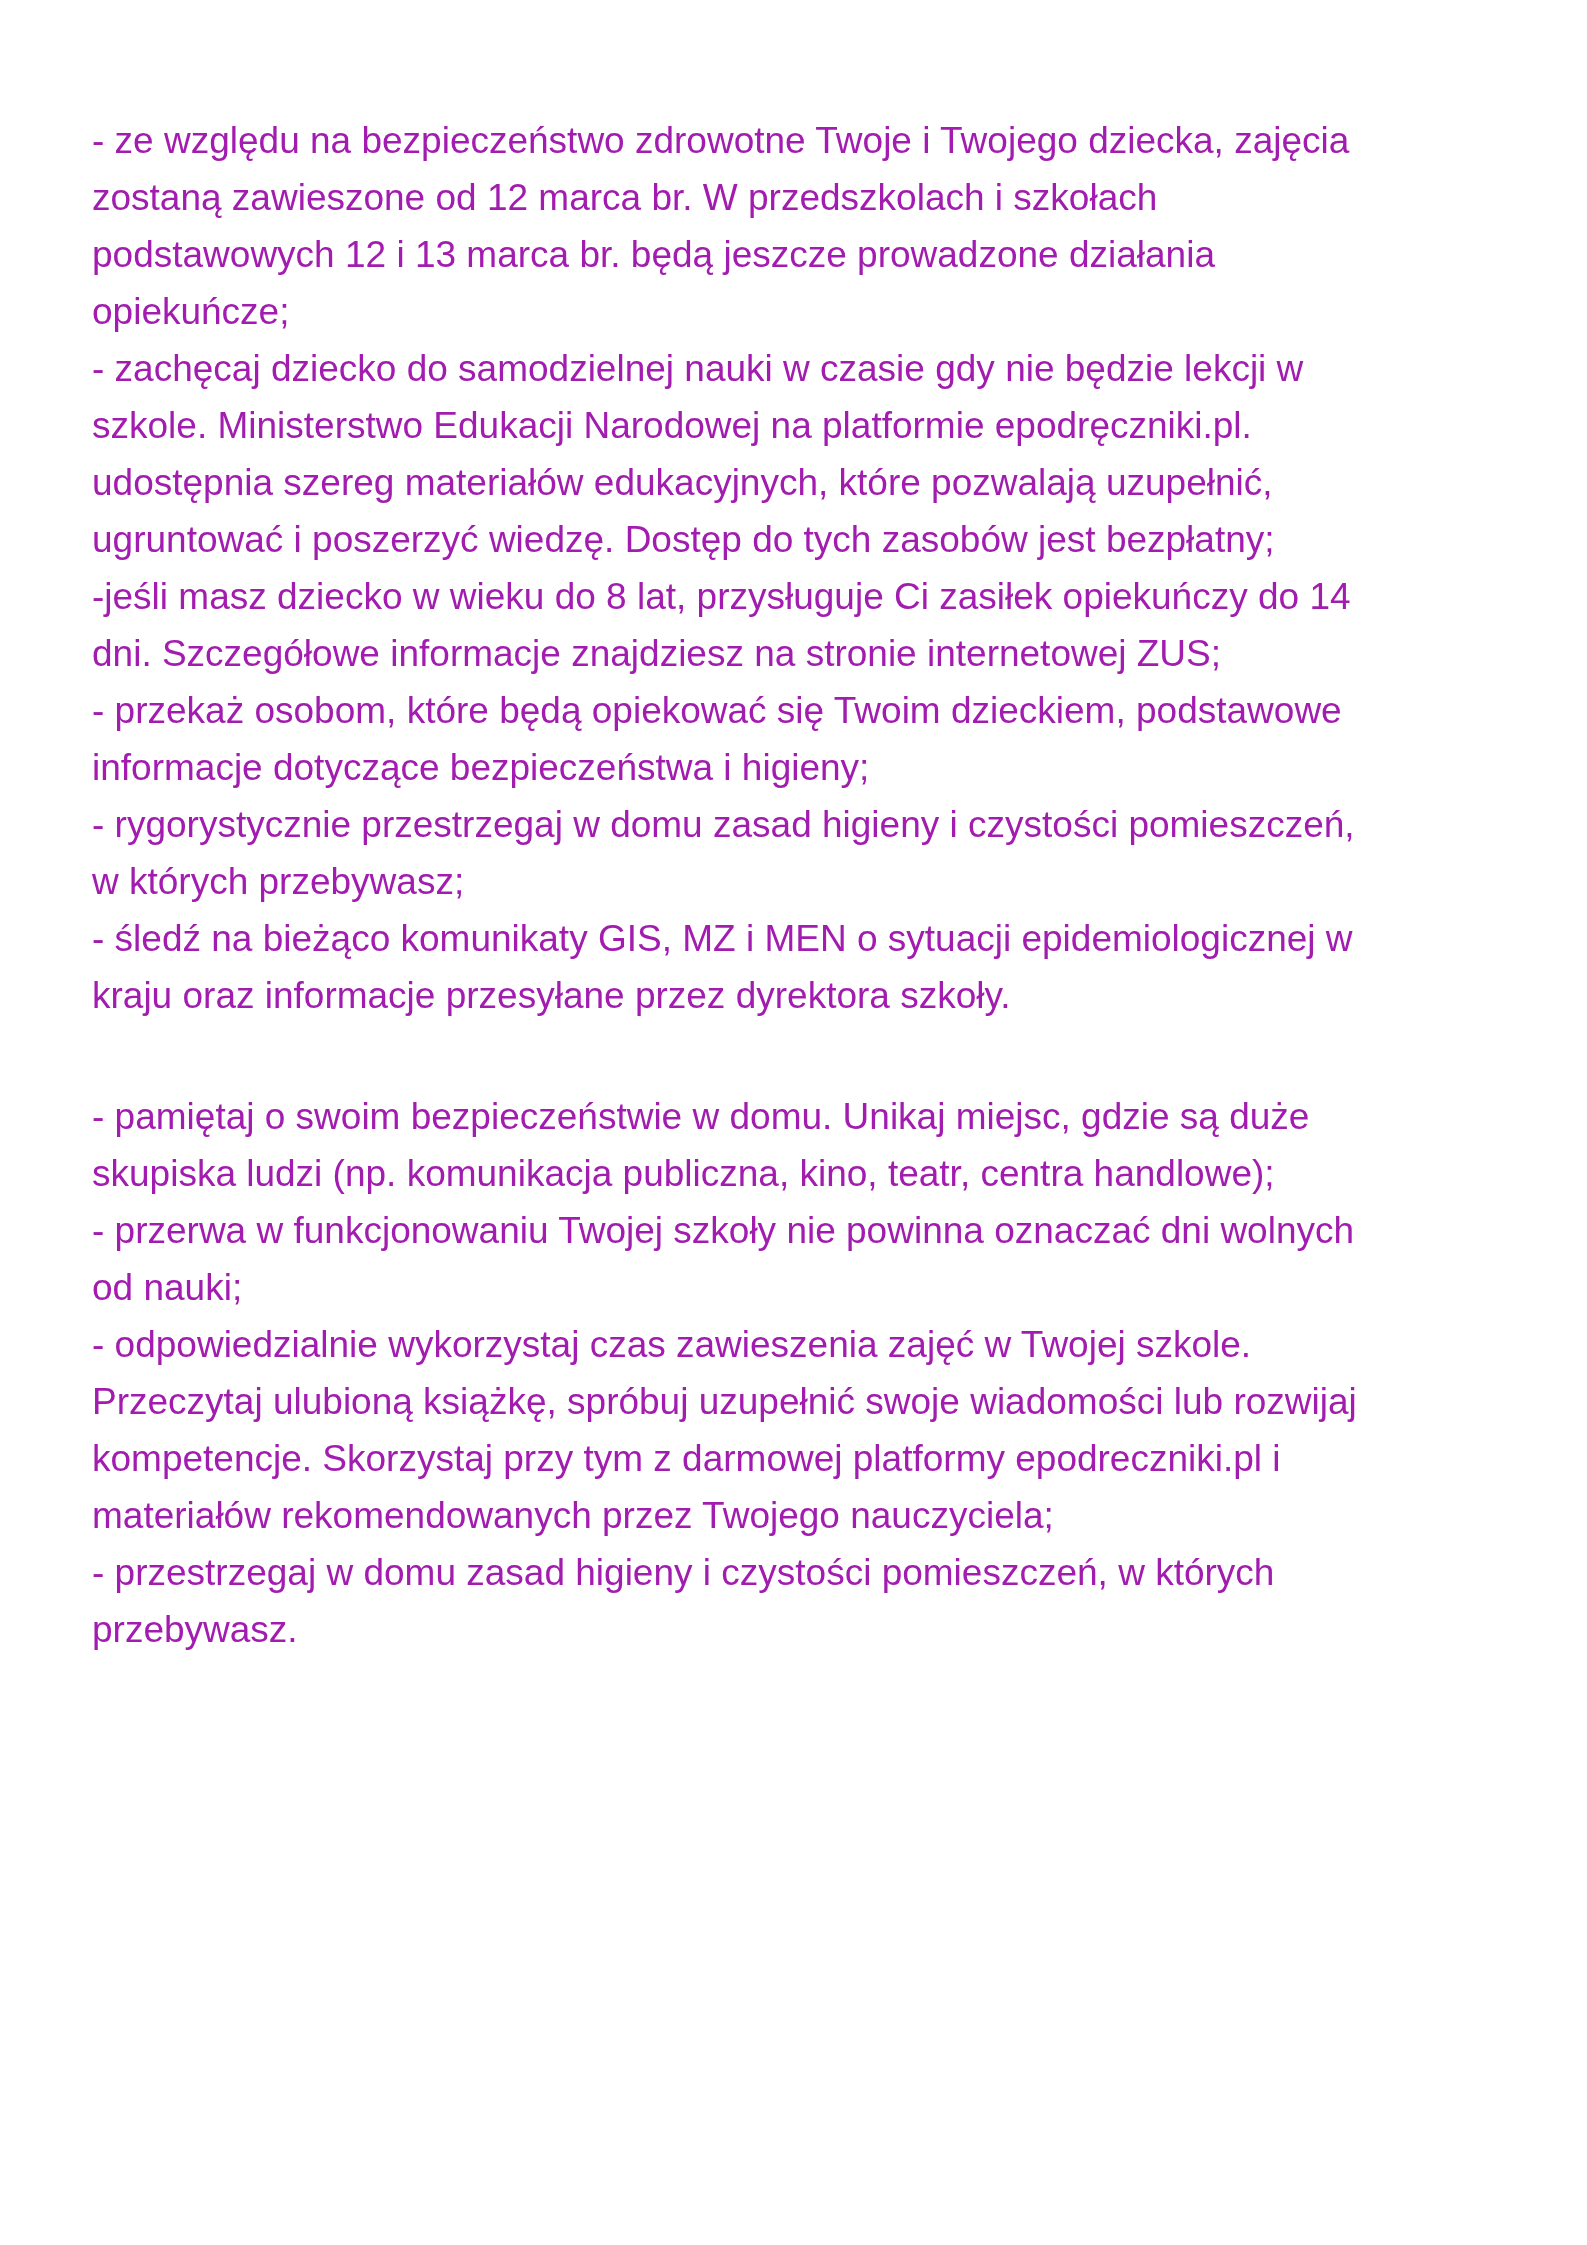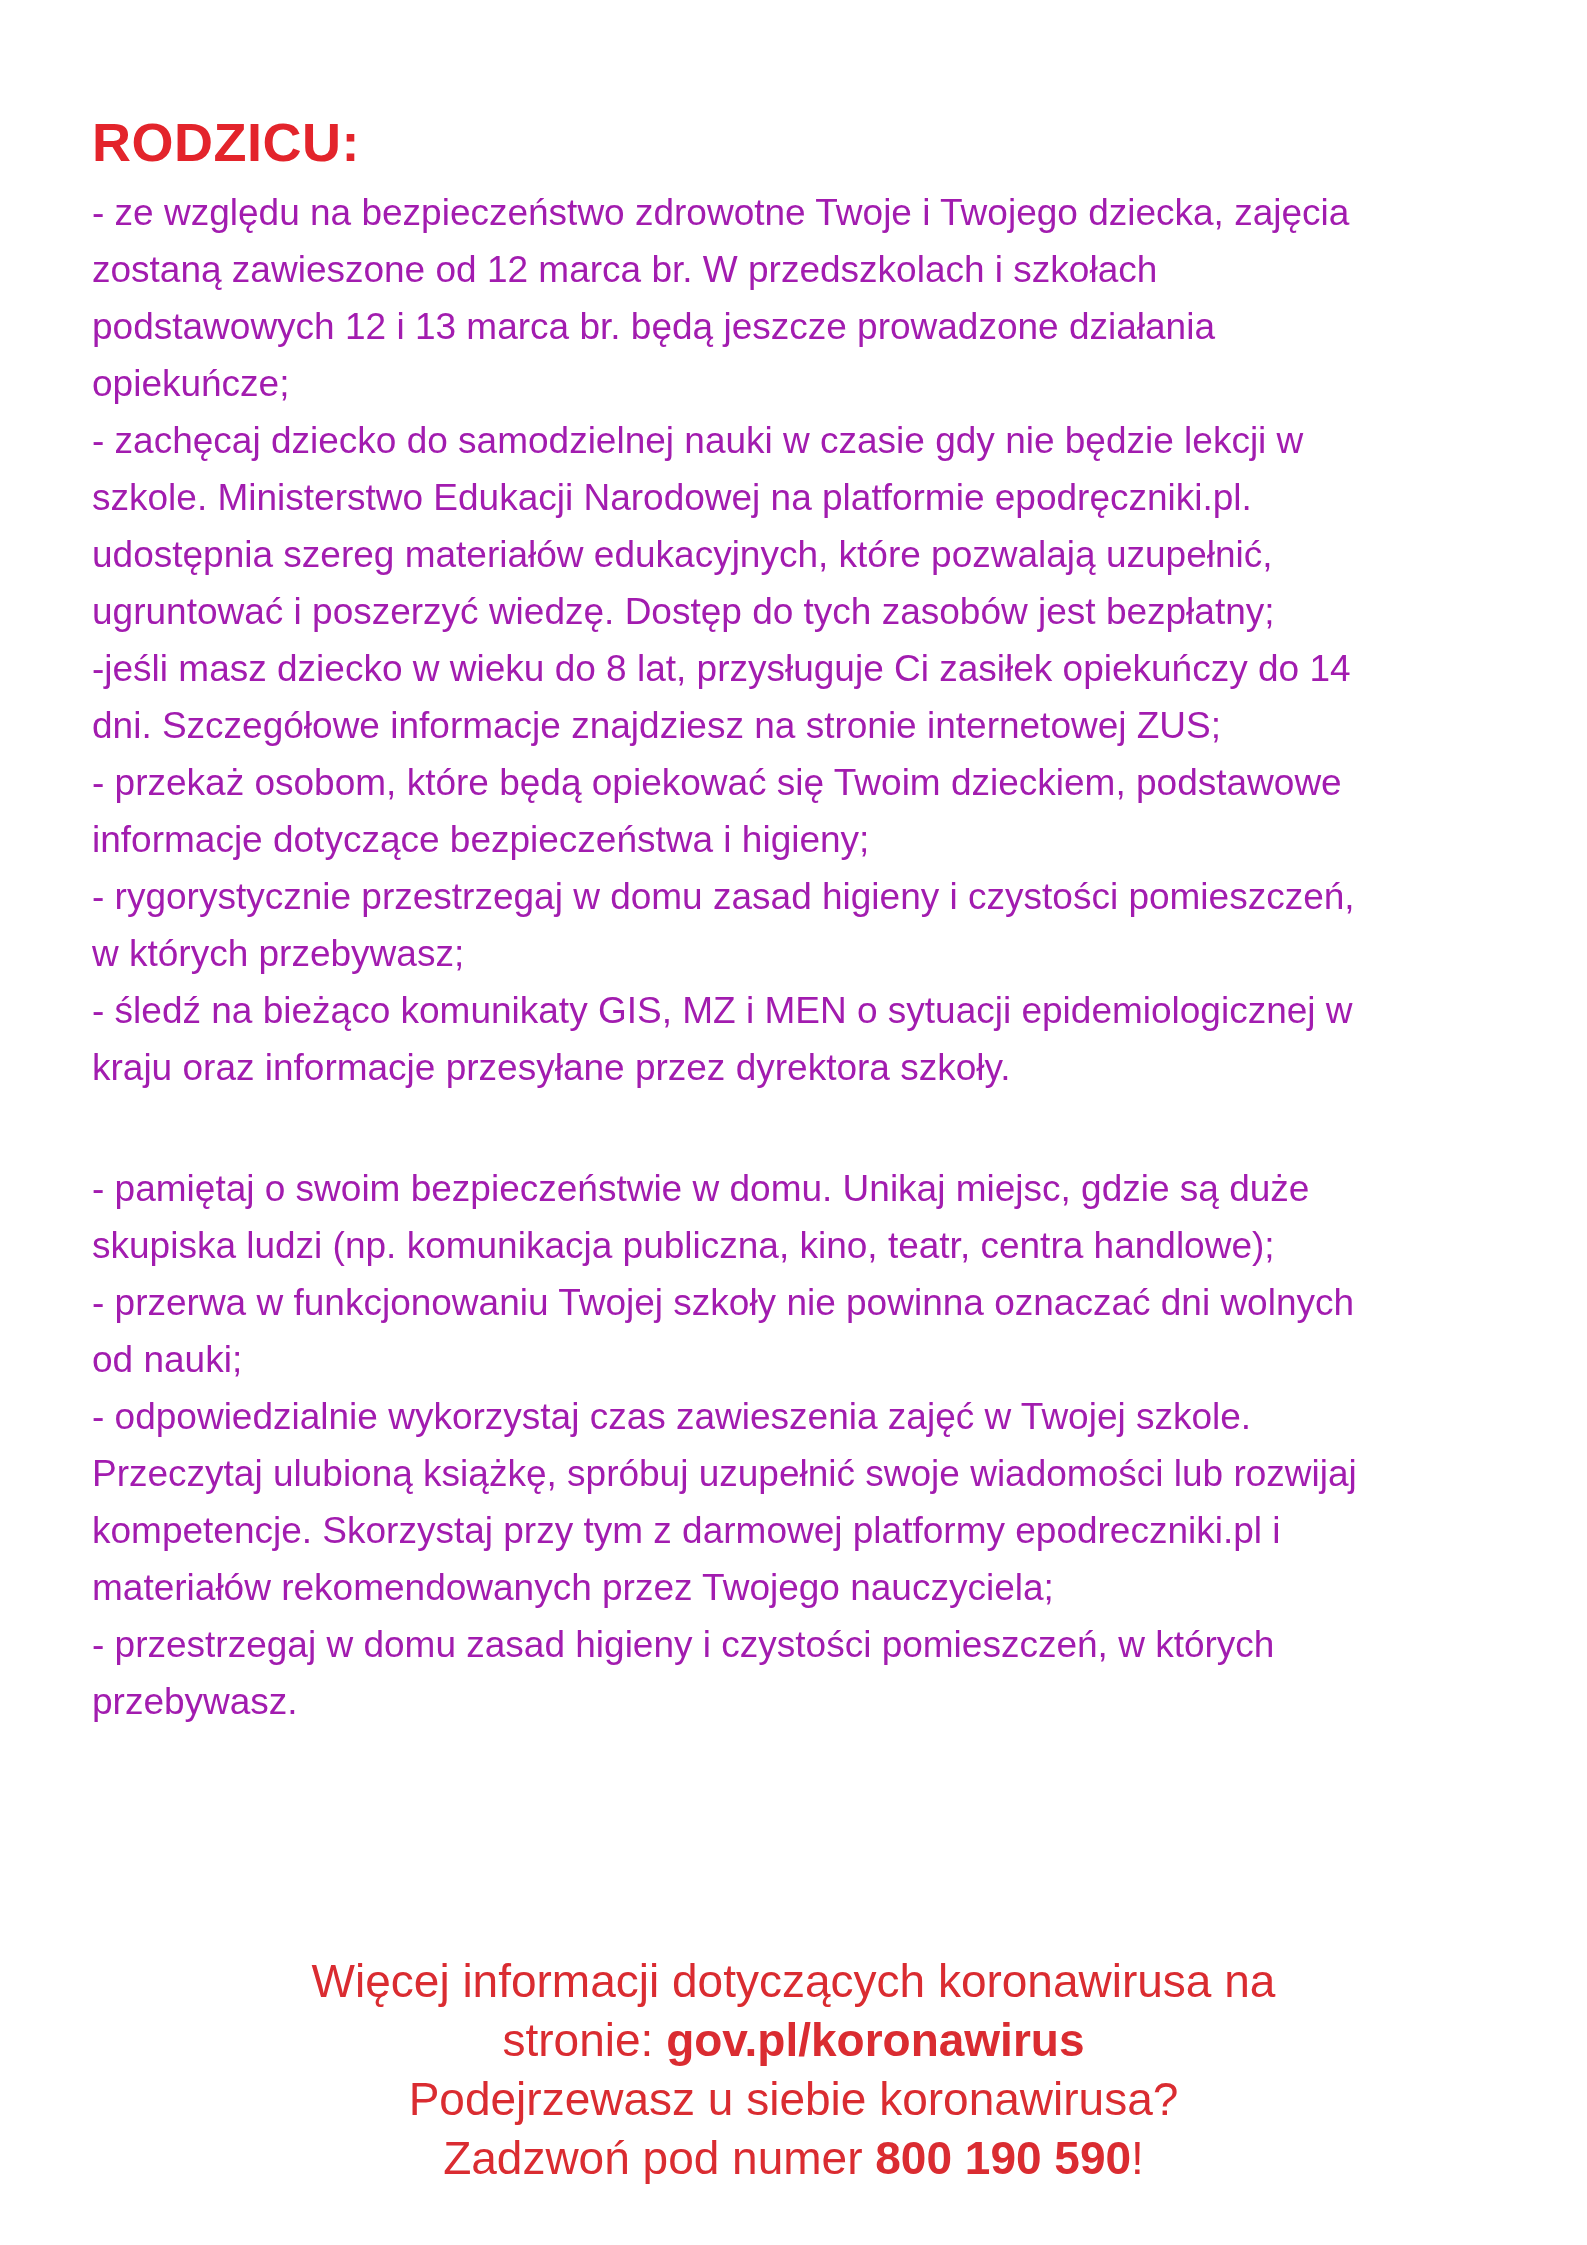--- a/index.html
+++ b/index.html
@@ -55,21 +55,20 @@
     font-weight: 700;
   }
   .footer-line { margin: 0; }
 </style>
 </head>
 <body>
 
 <div class="page">
 
   <div class="section">
-    <h1 class="section-heading">RODZICU:</h1>
     <div class="body-text">- ze względu na bezpieczeństwo zdrowotne Twoje i Twojego dziecka, zajęcia
 zostaną zawieszone od 12 marca br. W przedszkolach i szkołach
 podstawowych 12 i 13 marca br. będą jeszcze prowadzone działania
 opiekuńcze;
 - zachęcaj dziecko do samodzielnej nauki w czasie gdy nie będzie lekcji w
 szkole. Ministerstwo Edukacji Narodowej na platformie epodręczniki.pl.
 udostępnia szereg materiałów edukacyjnych, które pozwalają uzupełnić,
 ugruntować i poszerzyć wiedzę. Dostęp do tych zasobów jest bezpłatny;
 -jeśli masz dziecko w wieku do 8 lat, przysługuje Ci zasiłek opiekuńczy do 14
 dni. Szczegółowe informacje znajdziesz na stronie internetowej ZUS;
@@ -87,20 +86,14 @@
 - przerwa w funkcjonowaniu Twojej szkoły nie powinna oznaczać dni wolnych
 od nauki;
 - odpowiedzialnie wykorzystaj czas zawieszenia zajęć w Twojej szkole.
 Przeczytaj ulubioną książkę, spróbuj uzupełnić swoje wiadomości lub rozwijaj
 kompetencje. Skorzystaj przy tym z darmowej platformy epodreczniki.pl i
 materiałów rekomendowanych przez Twojego nauczyciela;
 - przestrzegaj w domu zasad higieny i czystości pomieszczeń, w których
 przebywasz.</div>
   </div>
 
-  <div class="footer">
-    <p class="footer-line">Więcej informacji dotyczących koronawirusa na</p>
-    <p class="footer-line"><span>stronie: </span><span class="bold">gov.pl/koronawirus</span></p>
-    <p class="footer-line">Podejrzewasz u siebie koronawirusa?</p>
-    <p class="footer-line"><span>Zadzwoń pod numer </span><span class="bold">800 190 590</span><span>!</span></p>
-  </div>
 
 </div>
 
 </body></html>

